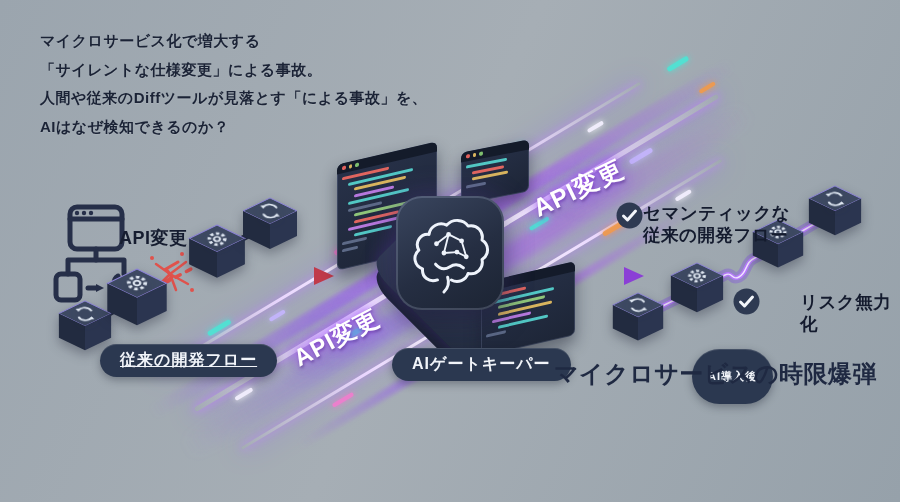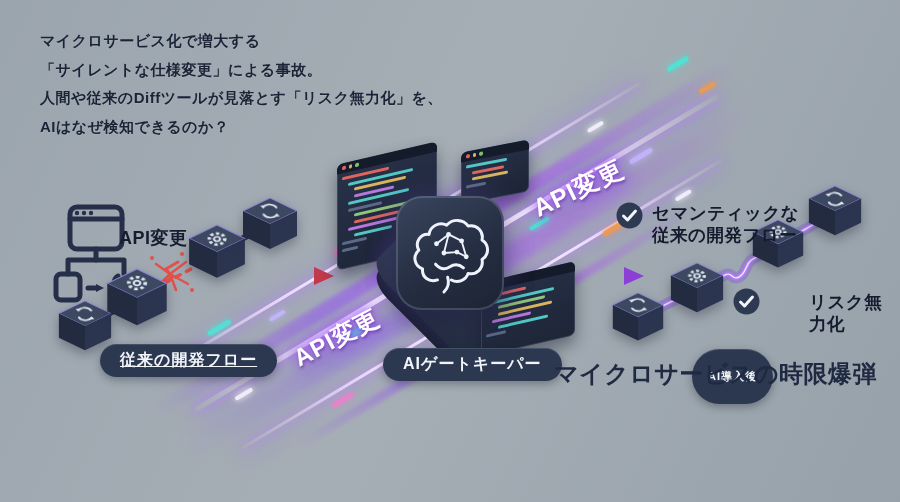--- a/index.html
+++ b/index.html
@@ -53,37 +53,37 @@
     filter:blur(5px);}
   .pp{position:absolute;border-radius:99px;opacity:.95;}
   .pteal{background:#4fe3d4;box-shadow:0 0 6px #4fe3d4;}
   .porng{background:#f09a4d;box-shadow:0 0 6px #f09a4d;}
   .ppink{background:#ef7ece;box-shadow:0 0 6px #ef7ece;}
   .plilac{background:#c4b5fd;box-shadow:0 0 6px #c4b5fd;}
   .pwhite{background:#f4f0ff;box-shadow:0 0 6px #fff;}
   .stream-label{color:#ffffff;font-weight:900;font-size:25px;letter-spacing:1px;white-space:nowrap;
     text-shadow:0 0 10px #a855f7,0 0 22px #7c3aed,0 2px 3px rgba(40,20,80,.6);}
   
-  .checkrow{display:flex;align-items:flex-start;gap:9px;}
+  .checkrow{display:flex;align-items:flex-start;}
   .checkcircle{width:27px;height:27px;flex:0 0 27px;}
   .checktext{color:#141b2e;font-weight:900;font-size:17.5px;line-height:22px;letter-spacing:.5px;}
   
   .titleblock{right:4px;top:358px;text-align:right;color:#1f2942;}
   .subtitle{font-size:24px;font-weight:900;letter-spacing:.5px;margin-right:19px;}
   .bigline{font-size:44px;font-weight:900;line-height:46px;letter-spacing:-1px;text-shadow:0 1px 0 rgba(255,255,255,.1);}
 </style>
 </head>
 <body>
 
 <div class="stage">
 
   <div class="abs intro">
     <div>マイクロサービス化で増大する</div>
     <div>「サイレントな仕様変更」による事故。</div>
-    <div>人間や従来のDiffツールが見落とす「リスク無力化」を、</div>
+    <div>人間や従来のDiffツールが見落とす「による事故」を、</div>
     <div>AIはなぜ検知できるのか？</div>
   </div>
 
   <div class="abs stream">
     <div class="sbar glowline" style="left:30px;top:58px;width:560px;height:3px;"></div>
     <div class="sbar band" style="left:0;top:84px;width:680px;height:14px;"></div>
     <div class="sbar glowline" style="left:40px;top:108px;width:610px;height:5px;"></div>
     <div class="sbar bandwide" style="left:10px;top:128px;width:660px;height:24px;"></div>
     <div class="sbar glowline" style="left:60px;top:166px;width:560px;height:3px;"></div>
     <div class="sbar band" style="left:110px;top:190px;width:460px;height:9px;"></div>
@@ -298,21 +298,21 @@
         <circle cx="43" cy="50" r="2.6"></circle>
           <circle cx="57" cy="49" r="2.6"></circle>
           <circle cx="67" cy="54" r="2.6"></circle>
       </g>
     </svg>
   </div>
 
   <div class="abs stream-label" style="left:290px;top:322px;transform:rotate(-28deg);font-size:24px;">API変更</div>
   <div class="abs stream-label" style="left:530px;top:172px;transform:rotate(-26deg);">API変更</div>
 
-  <div class="abs badge" style="left:383px;top:348px;">AIゲートキーパー</div>
+  <div class="abs badge" style="left:392px;top:348px;">AIゲートキーパー</div>
 
   <svg class="abs" style="left:572px;top:264px;" width="74" height="24" viewBox="0 0 74 24">
     <defs>
         <linearGradient id="gradPur" x1="0" y1="0" x2="1" y2="0">
       <stop offset="0" stop-color="#252e47"></stop>
           <stop offset="1" stop-color="#8b3fd6"></stop>
         </linearGradient>
       </defs>
     <line x1="3" y1="12" x2="54" y2="12" stroke="url(#gradPur)" stroke-width="5" stroke-linecap="round"></line>
     <polygon points="52,3 72,12 52,21" fill="#8b3fd6"></polygon>

